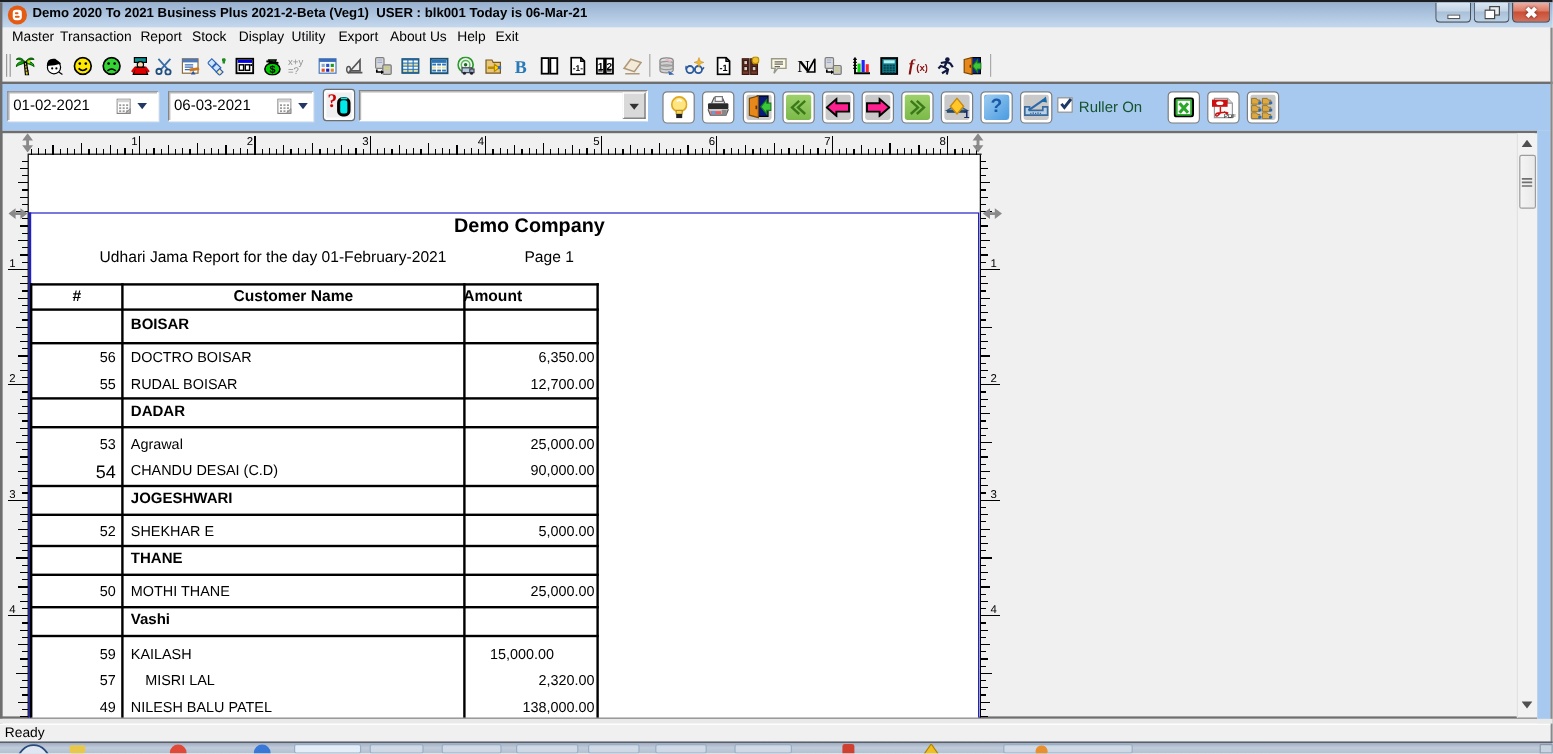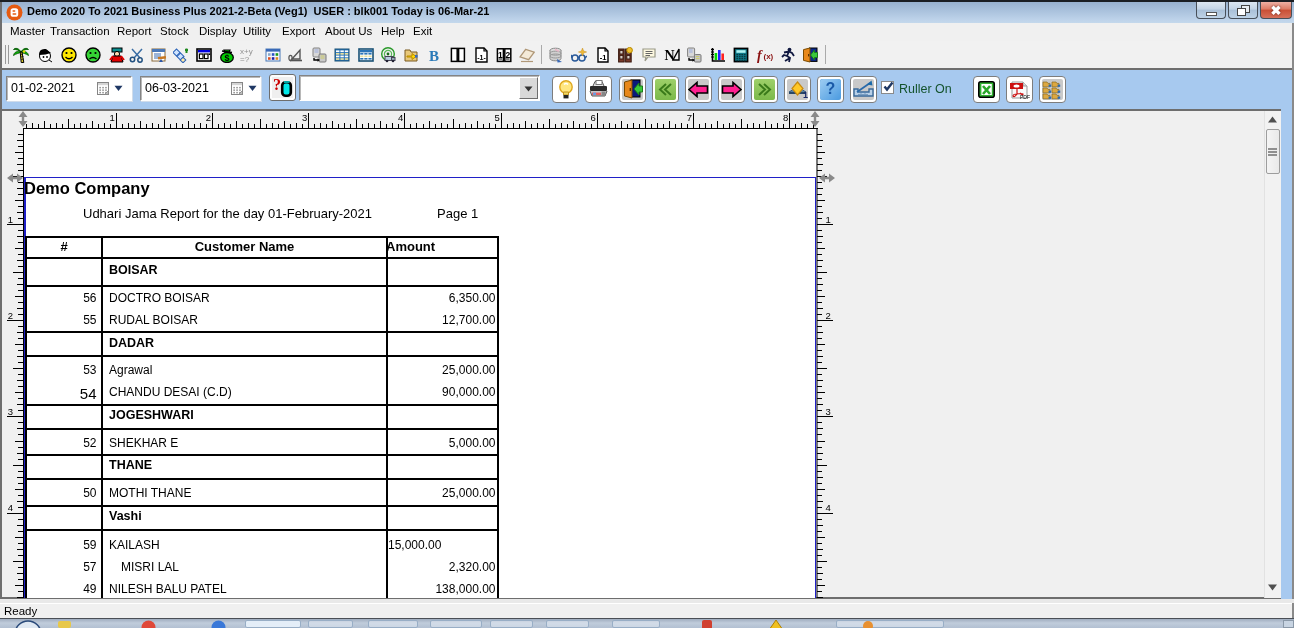--- a/index.html
+++ b/index.html
@@ -770,21 +770,21 @@
   </svg>
 <svg style="position:absolute;left:810px;top:111px;" width="10" height="16" viewBox="0 0 10 16">
     <path d="M5 0 L9.5 6 L6.2 6 L6.2 10 L9.5 10 L5 16 L0.5 10 L3.8 10 L3.8 6 L0.5 6 Z" fill="#8a8a8a"></path>
   </svg>
 <svg style="position:absolute;left:7px;top:173px;" width="16" height="10" viewBox="0 0 16 10">
     <path d="M0 5 L6 0.5 L6 3.8 L10 3.8 L10 0.5 L16 5 L10 9.5 L10 6.2 L6 6.2 L6 9.5 Z" fill="#8a8a8a"></path>
   </svg>
 <svg style="position:absolute;left:818.5px;top:173px;" width="16" height="10" viewBox="0 0 16 10">
     <path d="M0 5 L6 0.5 L6 3.8 L10 3.8 L10 0.5 L16 5 L10 9.5 L10 6.2 L6 6.2 L6 9.5 Z" fill="#8a8a8a"></path>
   </svg>
-<div class="tx" style="left:24px;top:179px;width:480px;text-align:left;font-size:16.5px;font-weight:bold;color:#000">Demo Company</div>
+<div class="tx" style="left:24px;top:179px;width:480px;text-align:right;font-size:16.5px;font-weight:bold;color:#000">Demo Company</div>
 <div class="tx" style="left:83px;top:206px;font-size:13px;color:#000">Udhari Jama Report for the day 01-February-2021</div>
 <div class="tx" style="left:437px;top:206px;font-size:13px;color:#000">Page 1</div>
 <div class="abs" style="left:25.0px;top:236px;width:474.0px;height:2px;background:#000"></div>
 <div class="abs" style="left:25.0px;top:257px;width:474.0px;height:2px;background:#000"></div>
 <div class="abs" style="left:25.0px;top:284.5px;width:474.0px;height:2px;background:#000"></div>
 <div class="abs" style="left:25.0px;top:331px;width:474.0px;height:2px;background:#000"></div>
 <div class="abs" style="left:25.0px;top:354.5px;width:474.0px;height:2px;background:#000"></div>
 <div class="abs" style="left:25.0px;top:403.5px;width:474.0px;height:2px;background:#000"></div>
 <div class="abs" style="left:25.0px;top:427.5px;width:474.0px;height:2px;background:#000"></div>
 <div class="abs" style="left:25.0px;top:454px;width:474.0px;height:2px;background:#000"></div>
@@ -816,21 +816,21 @@
 <div class="tx" style="left:25.0px;top:436px;width:71.5px;text-align:right;font-size:12px;color:#000">52</div>
 <div class="tx" style="left:109px;top:436px;font-size:12px;font-weight:normal;color:#000">SHEKHAR E</div>
 <div class="tx" style="left:388.0px;top:436px;width:107.5px;text-align:right;font-size:12px;color:#000">5,000.00</div>
 <div class="tx" style="left:109px;top:457.5px;font-size:12.5px;font-weight:bold;color:#000">THANE</div>
 <div class="tx" style="left:25.0px;top:486px;width:71.5px;text-align:right;font-size:12px;color:#000">50</div>
 <div class="tx" style="left:109px;top:486px;font-size:12px;font-weight:normal;color:#000">MOTHI THANE</div>
 <div class="tx" style="left:388.0px;top:486px;width:107.5px;text-align:right;font-size:12px;color:#000">25,000.00</div>
 <div class="tx" style="left:109px;top:508.5px;font-size:12.5px;font-weight:bold;color:#000">Vashi</div>
 <div class="tx" style="left:25.0px;top:538px;width:71.5px;text-align:right;font-size:12px;color:#000">59</div>
 <div class="tx" style="left:109px;top:538px;font-size:12px;font-weight:normal;color:#000">KAILASH</div>
-<div class="tx" style="left:388.0px;top:538px;width:94px;text-align:left;font-size:12px;color:#000">15,000.00</div>
+<div class="tx" style="left:388.0px;top:538px;width:94px;text-align:center;font-size:12px;color:#000">15,000.00</div>
 <div class="tx" style="left:25.0px;top:560px;width:71.5px;text-align:right;font-size:12px;color:#000">57</div>
 <div class="tx" style="left:121px;top:560px;font-size:12px;font-weight:normal;color:#000">MISRI LAL</div>
 <div class="tx" style="left:388.0px;top:560px;width:107.5px;text-align:right;font-size:12px;color:#000">2,320.00</div>
 <div class="tx" style="left:25.0px;top:581.5px;width:71.5px;text-align:right;font-size:12px;color:#000">49</div>
 <div class="tx" style="left:109px;top:581.5px;font-size:12px;font-weight:normal;color:#000">NILESH BALU PATEL</div>
 <div class="tx" style="left:388.0px;top:581.5px;width:107.5px;text-align:right;font-size:12px;color:#000">138,000.00</div>
 <div class="abs" style="left:1264px;top:111px;width:17px;height:487px;background:#f2f2f2;border-left:1px solid #e2e2e2"></div>
 <svg style="position:absolute;left:1268px;top:116px;" width="9" height="7" viewBox="0 0 9 7">
     <path d="M4.5 0.5 L9 6.5 L0 6.5 Z" fill="#505050"></path>
   </svg>

